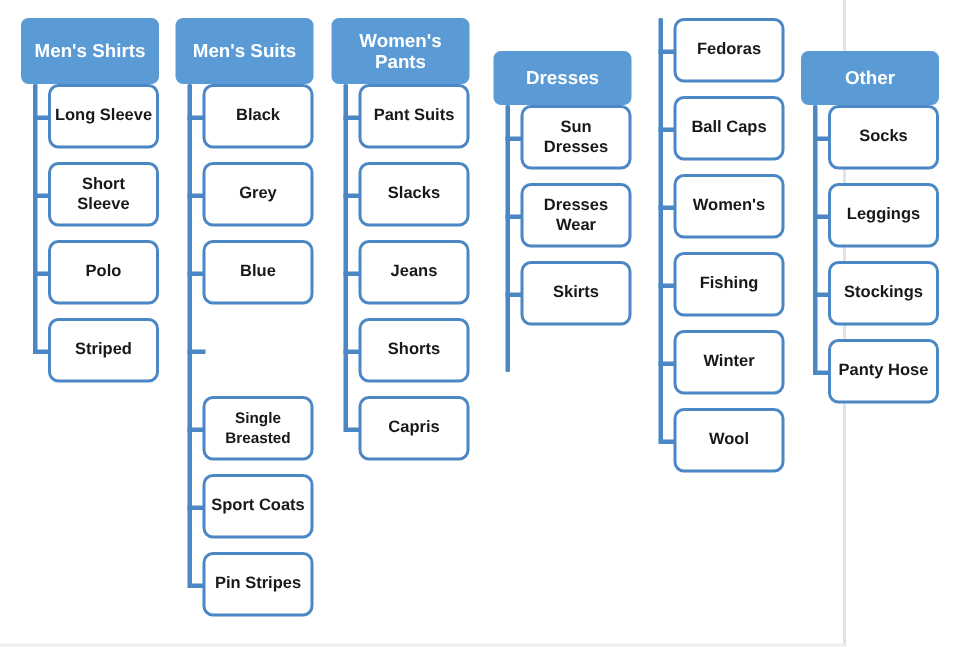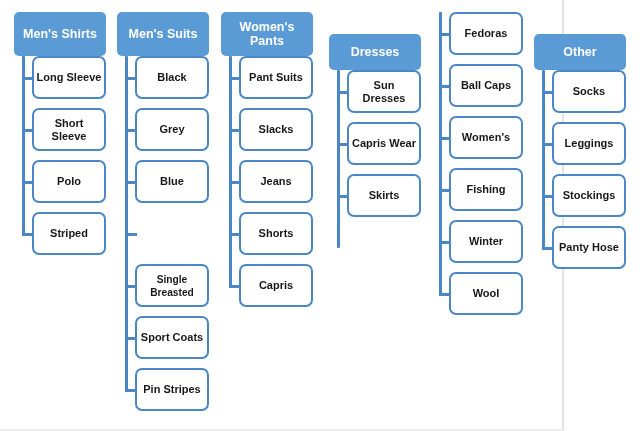--- a/index.html
+++ b/index.html
@@ -196,21 +196,21 @@
     <div class="category-column" style="left: 329px;">
       <div class="category-header single-line">Dresses</div>
       <div class="children-area">
         <div class="trunk-line" style="height: 178px;"></div>
         <div class="child-row">
           <div class="branch-stub"></div>
           <div class="child-node">Sun Dresses</div>
         </div>
         <div class="child-row">
           <div class="branch-stub"></div>
-          <div class="child-node">Capris Wear</div>
+          <div class="child-node">Dresses Wear</div>
         </div>
         <div class="child-row">
           <div class="branch-stub"></div>
           <div class="child-node">Skirts</div>
         </div>
       </div>
     </div>
     <div class="category-column" style="left: 431px;">
       <div class="children-area">
         <div class="trunk-line" style="height: 282px;"></div>

